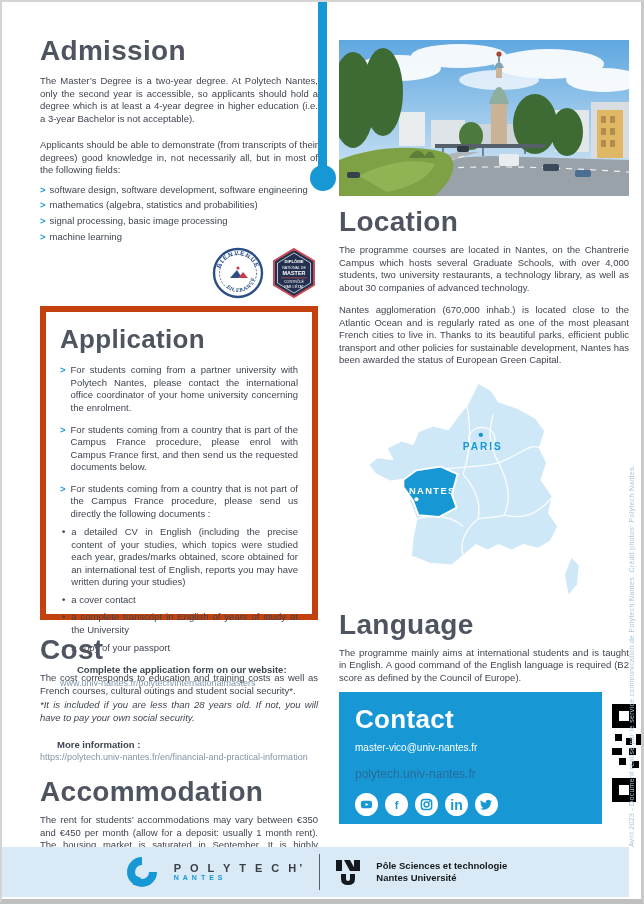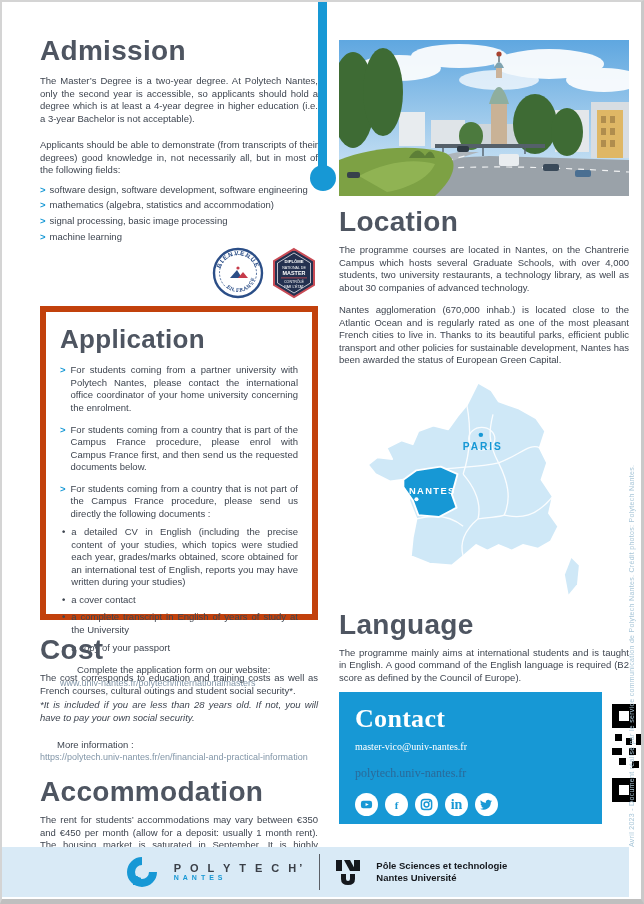--- a/index.html
+++ b/index.html
@@ -17,21 +17,21 @@
   .chev-list{margin-top:5px;}
   .chev-item{display:flex;gap:4px;font-size:9.5px;color:#3e4550;line-height:1.65;}
   .chev{color:#1798d5;font-weight:700;}
   .badges{display:flex;justify-content:flex-end;gap:6px;margin-top:2px;height:54px;align-items:center;}
   .app-box{margin-top:6px;border:6px solid #c2410c;padding:12px 14px;height:278px;box-sizing:content-box;}
   .app-box h1{font-size:26px;}
   .app-par{display:flex;gap:5px;font-size:9.5px;line-height:1.32;color:#3e4550;text-align:justify;margin-top:9px;}
   .doc-list{margin:6px 0 0 2px;padding:0;list-style:none;}
   .doc-item{display:flex;gap:6px;font-size:9.5px;line-height:1.32;color:#3e4550;text-align:justify;margin-top:5px;}
   .dot{color:#3e4550;font-weight:700;}
-  .bold{font-weight:400;padding-left:17px;}
+  .bold{font-weight:700;padding-left:17px;}
   .url{font-size:9px;color:#8296a8;margin:1px 1px 0 0;}
   .italic{font-style:italic;}
   
   .photo{margin-top:38px;width:290px;height:156px;display:block;}
   .map-wrap{margin:10px 0 0 14px;}
   .contact{position:relative;margin-top:8px;width:263px;height:108px;background:#1798d5;padding:12px 0 12px 16px;}
   .contact h1{color:#ffffff;font-size:26px;}
   .contact .email{color:#ffffff;font-size:10px;margin-top:7px;}
   .contact .site{color:#2a6a99;font-size:12px;margin-top:14px;}
   .socials{display:flex;gap:7px;margin-top:12px;}
@@ -65,21 +65,21 @@
     <p class="body mt8">The Master’s Degree is a two-year degree. At Polytech Nantes, only the second year is accessible, so applicants should hold a degree which is at least a 4-year degree in higher education (i.e. a 3-year Bachelor is not acceptable).</p>
     <p class="body mt14">Applicants should be able to demonstrate (from transcripts of their degrees) good knowledge in, not necessarily all, but in most of the following fields:</p>
 
     <div class="chev-list">
       <div class="chev-item">
           <span class="chev">&gt;</span>
           <span>software design, software development, software engineering</span>
         </div>
       <div class="chev-item">
           <span class="chev">&gt;</span>
-          <span>mathematics (algebra, statistics and accommodation)</span>
+          <span>mathematics (algebra, statistics and probabilities)</span>
         </div>
       <div class="chev-item">
           <span class="chev">&gt;</span>
           <span>signal processing, basic image processing</span>
         </div>
       <div class="chev-item">
           <span class="chev">&gt;</span>
           <span>machine learning</span>
         </div>
     </div>
@@ -271,21 +271,21 @@
         <circle cx="127" cy="62" r="2.4" fill="#1798d5"></circle>
         <text x="129" y="78" text-anchor="middle" font-size="11" font-weight="bold" fill="#1798d5" letter-spacing="2">PARIS</text>
         <text x="75" y="125" text-anchor="middle" font-size="10" font-weight="bold" fill="#ffffff" letter-spacing="1.5">NANTES</text>
         <circle cx="58" cy="131" r="2.2" fill="#ffffff"></circle>
       </svg>
     </div>
 
     <h1 style="margin-top:4px">Language</h1>
     <p class="body mt6">The programme mainly aims at international students and is taught in English. A good command of the English language is required (B2 score as defined by the Council of Europe).</p>
 
-    <div class="contact" style="width:247px;font-family:Liberation Serif, serif;">
+    <div class="contact" style="width:247px;">
       <h1>Contact</h1>
       <div class="email">master-vico@univ-nantes.fr</div>
       <div class="site">polytech.univ-nantes.fr</div>
       <div class="socials">
         <span class="soc">
           <svg width="13" height="13" viewBox="0 0 14 14">
               <rect x="1" y="3" width="12" height="8" rx="2.4" fill="#1798d5"></rect>
               <path d="M6,5.4 L9.4,7 L6,8.6 Z" fill="#ffffff"></path>
             </svg>
         </span>

